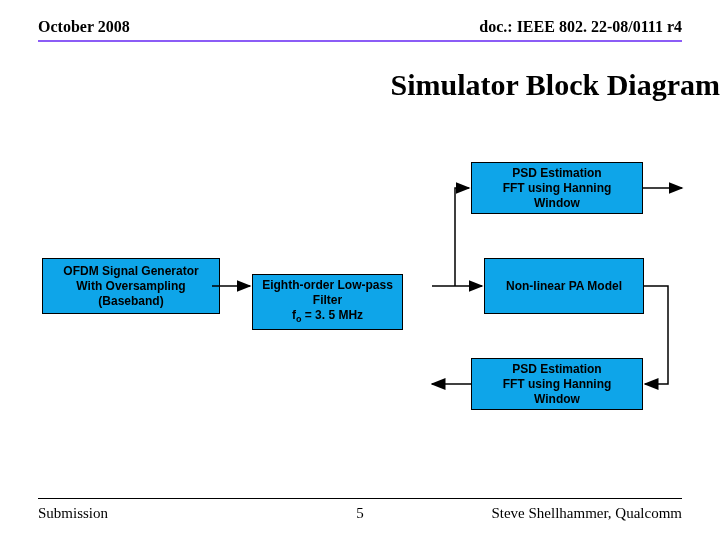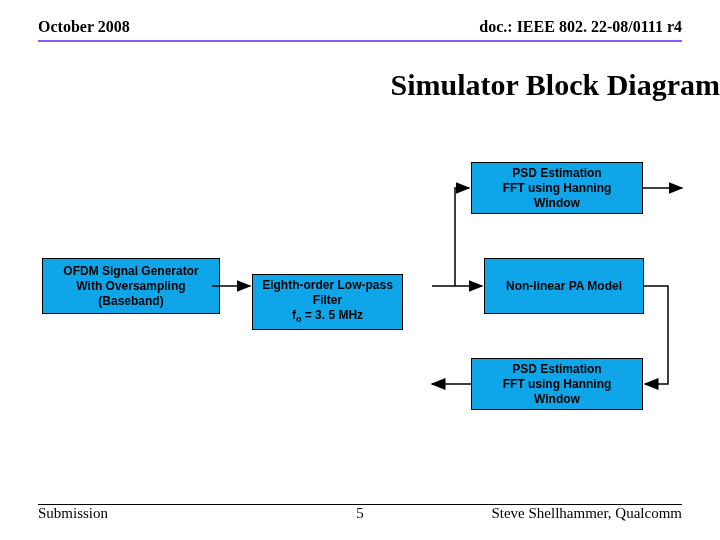--- a/index.html
+++ b/index.html
@@ -40,21 +40,21 @@
   }
   .footer {
     position: absolute;
     bottom: 18px;
     left: 38px;
     right: 38px;
     font-size: 15px;
     display: flex;
     justify-content: space-between;
     border-top: 1.5px solid #000;
-    padding-top: 0;
+    padding-top: 6px;
   }
   .footer-center {
     position: absolute;
     left: 50%;
     transform: translateX(-50%);
   }
   
   .block {
     position: absolute;
     border: 1.5px solid #000;

